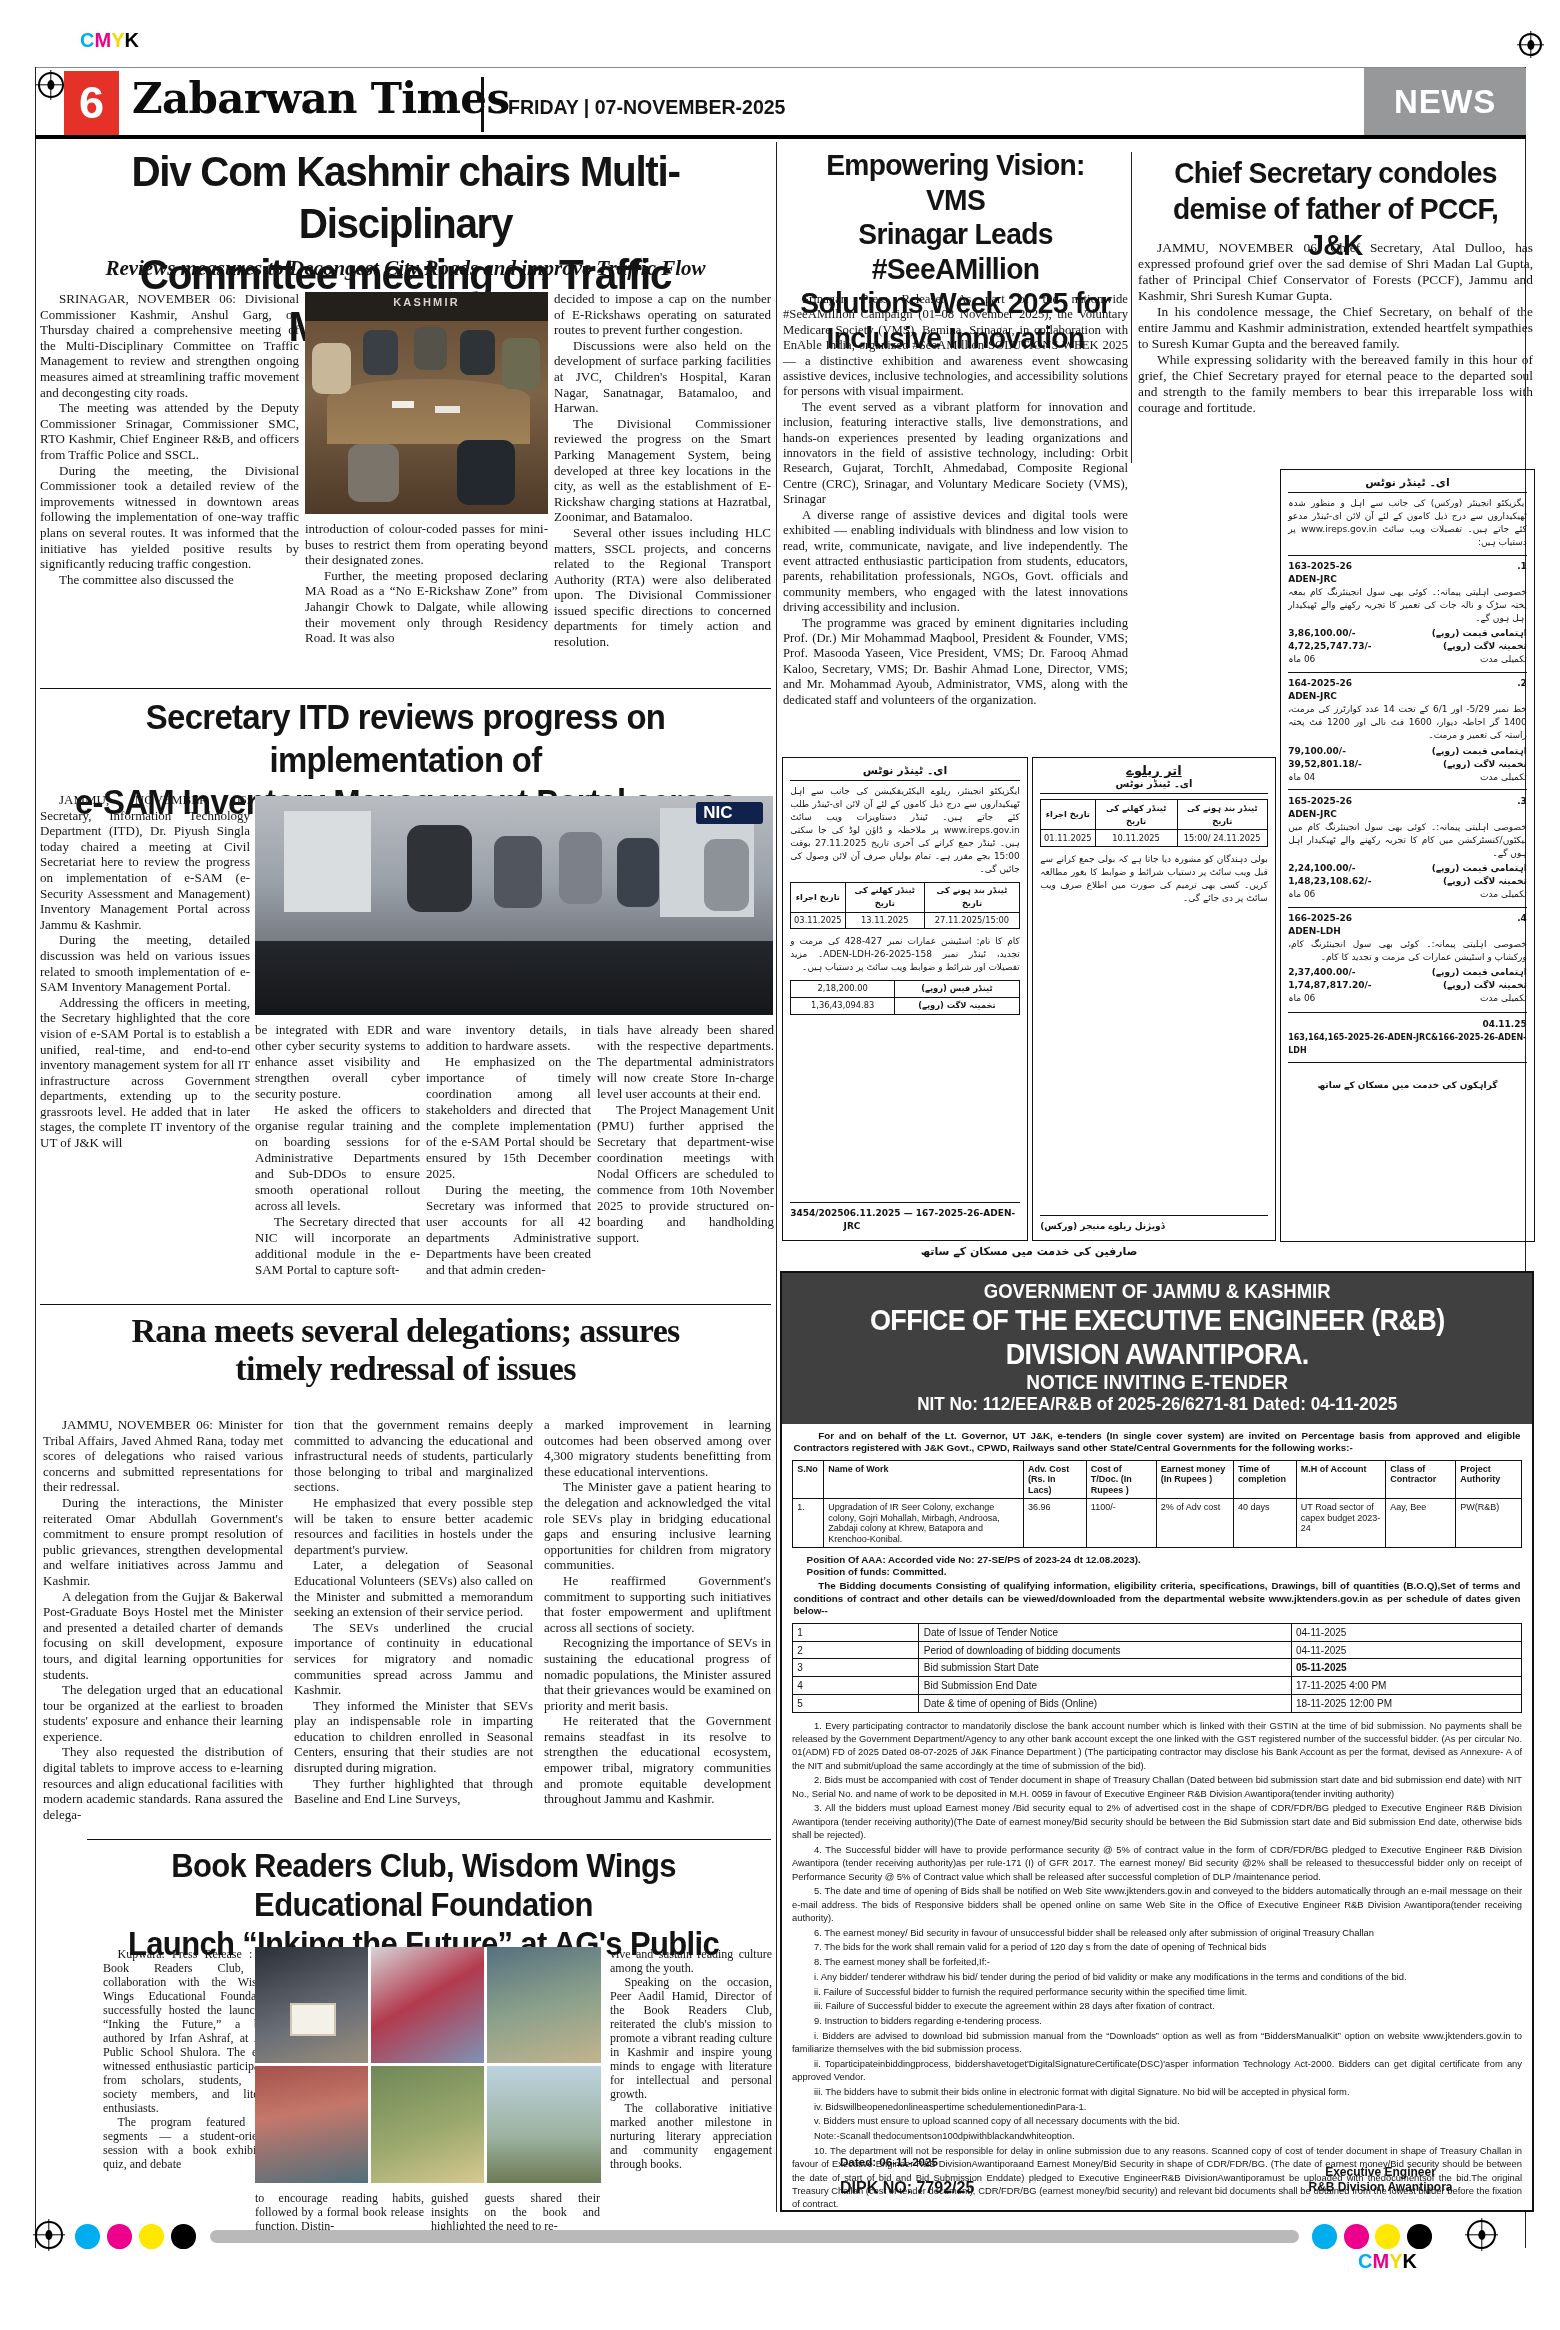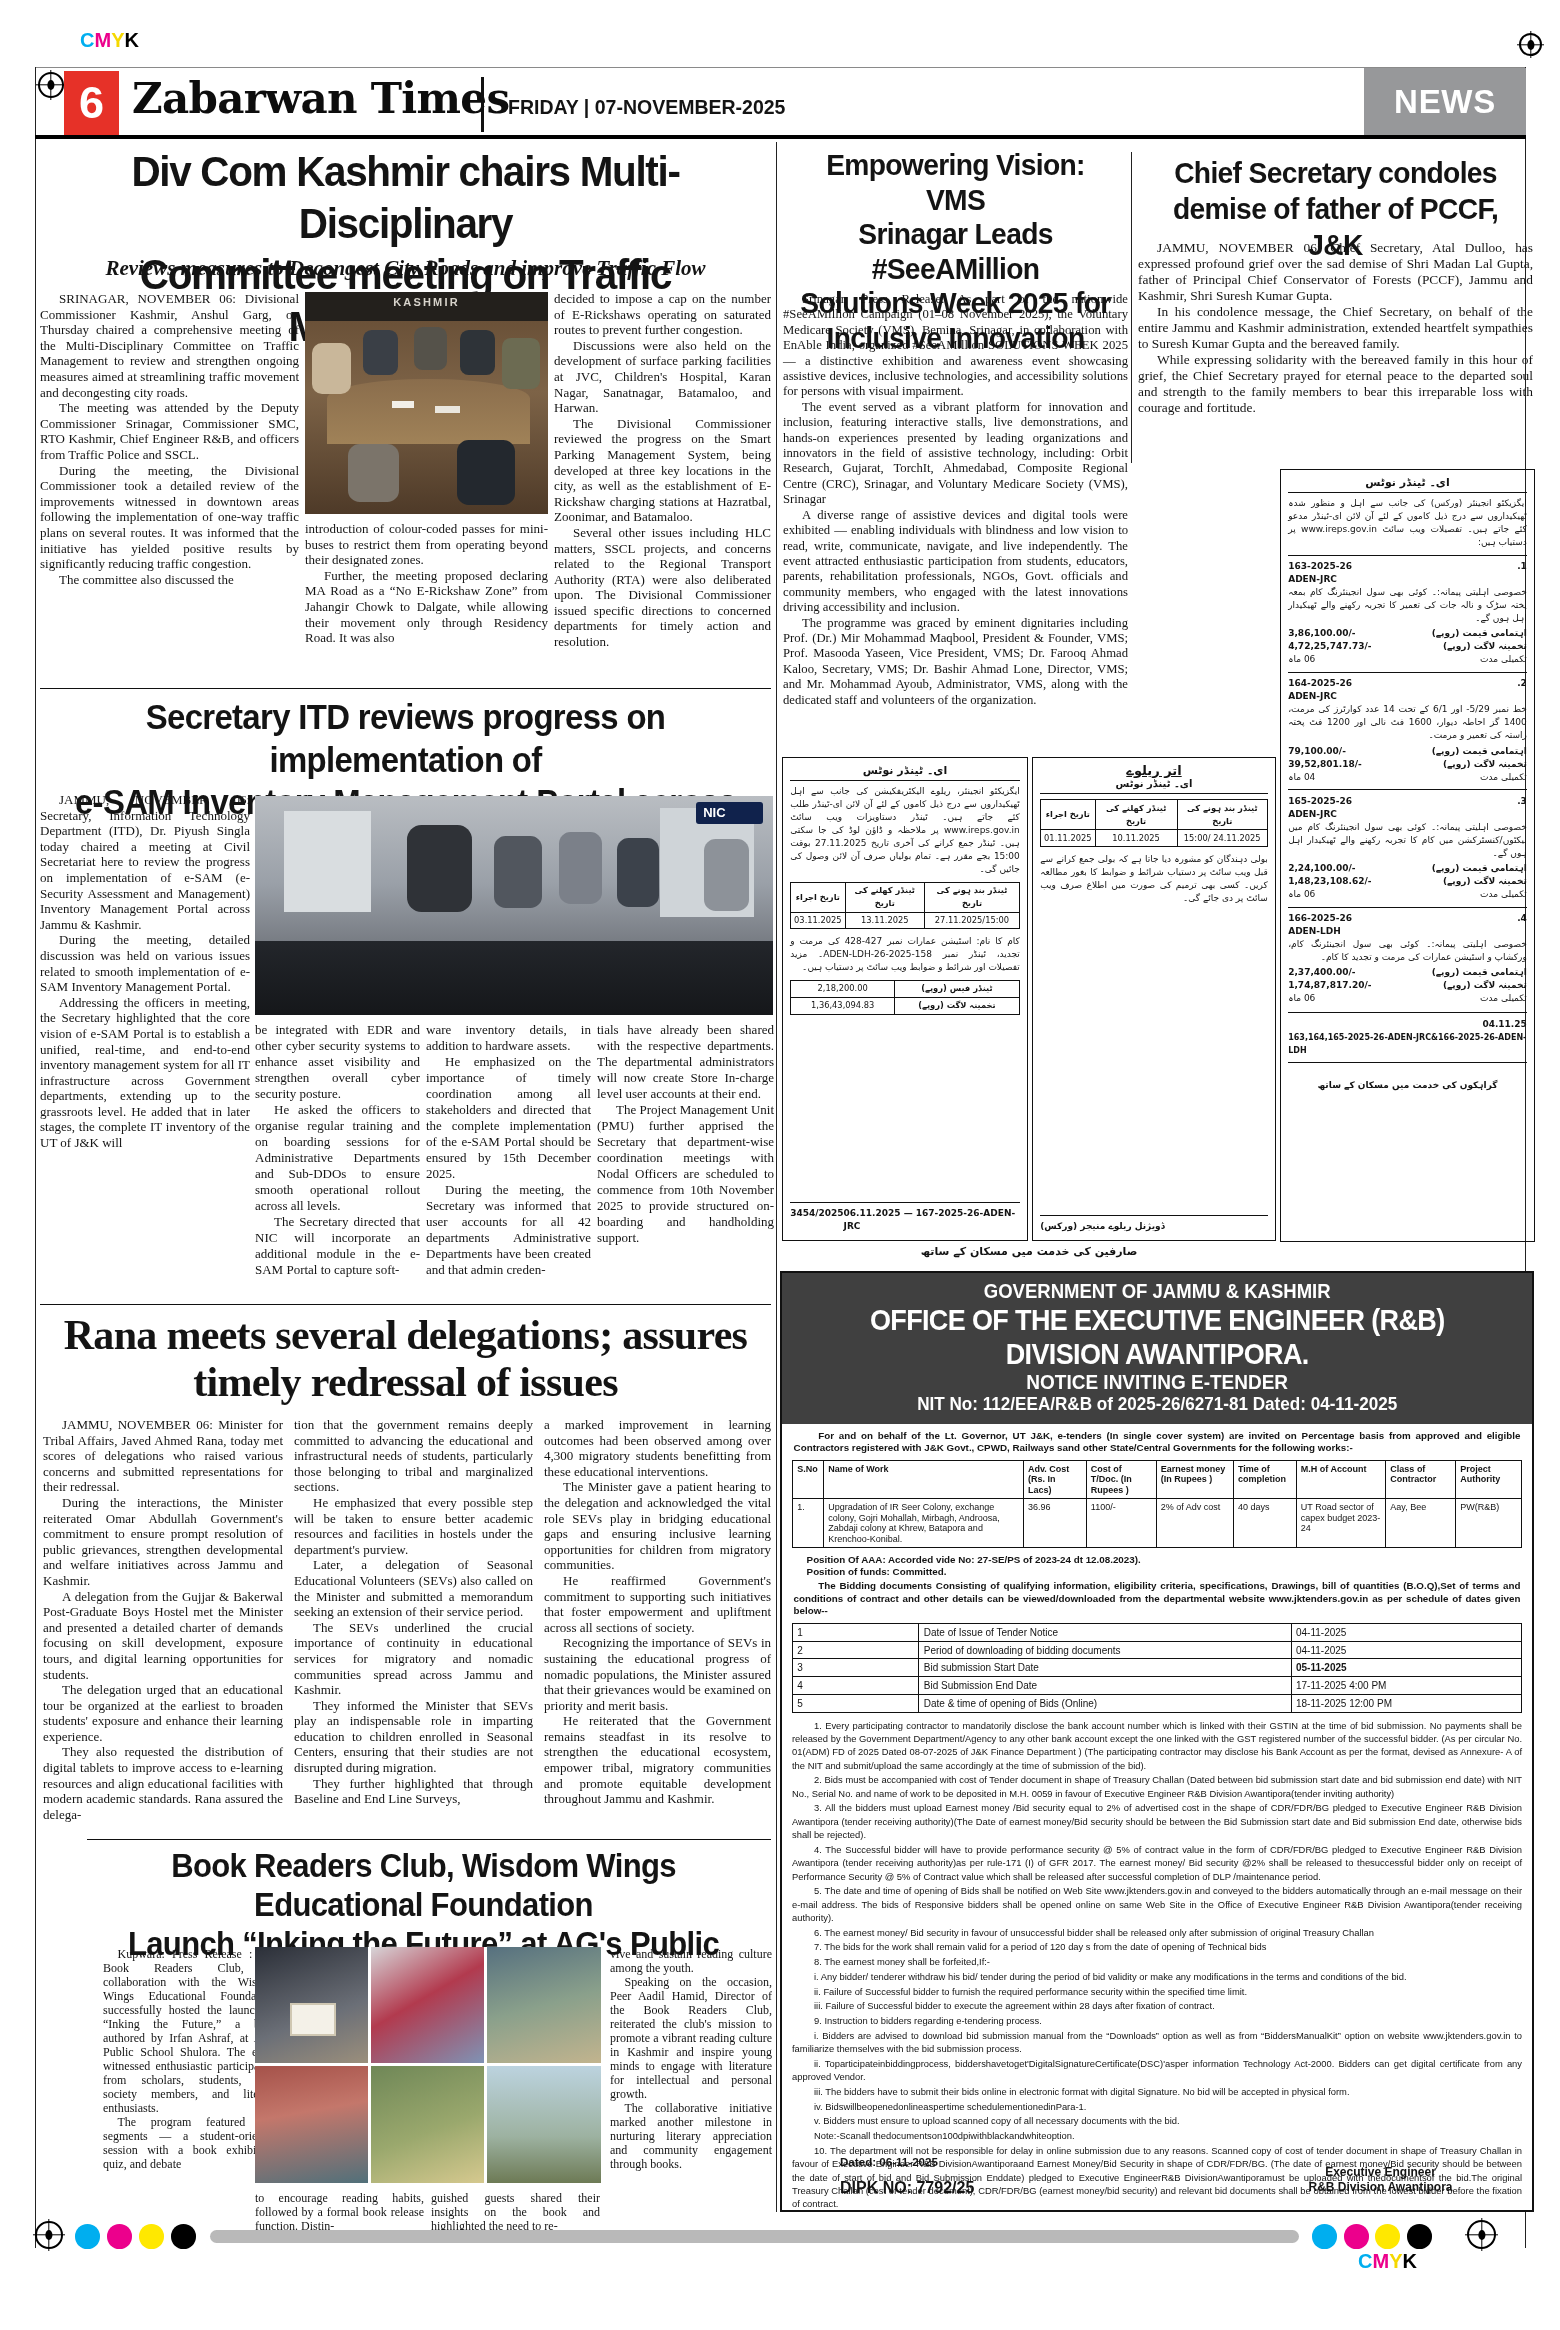--- a/index.html
+++ b/index.html
@@ -111,42 +111,42 @@
   <div class="photo" style="left:255px;top:796px;width:518px;height:219px;background:linear-gradient(180deg,#b9bdc2 0%,#9aa0a8 40%,#6d7178 75%,#3a3e44 100%);">
     <div class="abs" style="left:29px;top:14.5px;width:87px;height:101px;background:#d9dde0;"></div>
     <div class="abs" style="left:405px;top:11.6px;width:94px;height:109px;background:#cfd4d8;"></div>
     <div class="abs" style="left:152px;top:29px;width:65px;height:87px;background:#2f3237;border-radius:14.5px;"></div>
     <div class="abs" style="left:239px;top:40px;width:48px;height:72px;background:#51565e;border-radius:11.6px;"></div>
     <div class="abs" style="left:304px;top:36px;width:43px;height:72px;background:#7b8089;border-radius:11.6px;"></div>
     <div class="abs" style="left:362px;top:42px;width:42px;height:69px;background:#3c424b;border-radius:11.6px;"></div>
     <div class="abs" style="left:449px;top:43px;width:45px;height:72px;background:#8d9299;border-radius:11.6px;"></div>
     <div class="abs" style="left:0px;top:145px;width:518px;height:74px;background:linear-gradient(180deg,#23262b,#15171a);"></div>
     <div class="abs" style="right:10px;top:5.8px;width:67px;height:22px;background:#10224c;border-radius:2.9px;">
-      <span class="sans" style="color:#fff;font-weight:800;font-size:13px;line-height:22px;padding-left:7.2px;">NIC</span>
+      <span class="sans" style="color:#fff;font-weight:800;font-size:17px;line-height:22px;padding-left:7.2px;">NIC</span>
     </div>
   </div>
 
   <div class="abs body-col cont just" style="left:255px;top:1022px;width:165px;font-size:13px;line-height:16px;">
       <p>be integrated with EDR and other cyber security systems to enhance asset visibility and strengthen overall cyber security posture.</p>
       <p>He asked the officers to organise regular training and on boarding sessions for Administrative Departments and Sub-DDOs to ensure smooth operational rollout across all levels.</p>
       <p>The Secretary directed that NIC will incorporate an additional module in the e-SAM Portal to capture soft-</p>
     </div>
   <div class="abs body-col cont just" style="left:426px;top:1022px;width:165px;font-size:13px;line-height:16px;">
       <p>ware inventory details, in addition to hardware assets.</p>
       <p>He emphasized on the importance of timely coordination among all stakeholders and directed that the complete implementation of the e-SAM Portal should be ensured by 15th December 2025.</p>
       <p>During the meeting, the Secretary was informed that user accounts for all 42 departments Administrative Departments have been created and that admin creden-</p>
     </div>
   <div class="abs body-col cont just" style="left:597px;top:1022px;width:177px;font-size:13px;line-height:16px;">
       <p>tials have already been shared with the respective departments. The departmental administrators will now create Store In-charge level user accounts at their end.</p>
       <p>The Project Management Unit (PMU) further apprised the Secretary that department-wise coordination meetings with Nodal Officers are scheduled to commence from 10th November 2025 to provide structured on-boarding and handholding support.</p>
     </div>
 
   <div class="abs rule-h" style="left:40px;top:1304px;width:731px;"></div>
 
-  <div class="abs serif center pre" style="left:40px;top:1312px;width:731px;font-size:42px;line-height:1.13;font-weight:800;letter-spacing:-0.7px;">Rana meets several delegations; assures
+  <div class="abs serif center pre" style="left:40px;top:1312px;width:731px;font-size:34px;line-height:1.13;font-weight:800;letter-spacing:-0.7px;">Rana meets several delegations; assures
 timely redressal of issues</div>
 
   <div class="abs body-col just" style="left:43px;top:1417px;width:240px;font-size:13px;line-height:15.6px;">
       <p>JAMMU, NOVEMBER 06: Minister for Tribal Affairs, Javed Ahmed Rana, today met scores of delegations who raised various concerns and submitted representations for their redressal.</p>
       <p>During the interactions, the Minister reiterated Omar Abdullah Government's commitment to ensure prompt resolution of public grievances, strengthen developmental and welfare initiatives across Jammu and Kashmir.</p>
       <p>A delegation from the Gujjar &amp; Bakerwal Post-Graduate Boys Hostel met the Minister and presented a detailed charter of demands focusing on skill development, exposure tours, and digital learning opportunities for students.</p>
       <p>The delegation urged that an educational tour be organized at the earliest to broaden students' exposure and enhance their learning experience.</p>
       <p>They also requested the distribution of digital tablets to improve access to e-learning resources and align educational facilities with modern academic standards. Rana assured the delega-</p>
     </div>
   <div class="abs body-col cont just" style="left:294px;top:1417px;width:239px;font-size:13px;line-height:15.6px;">

